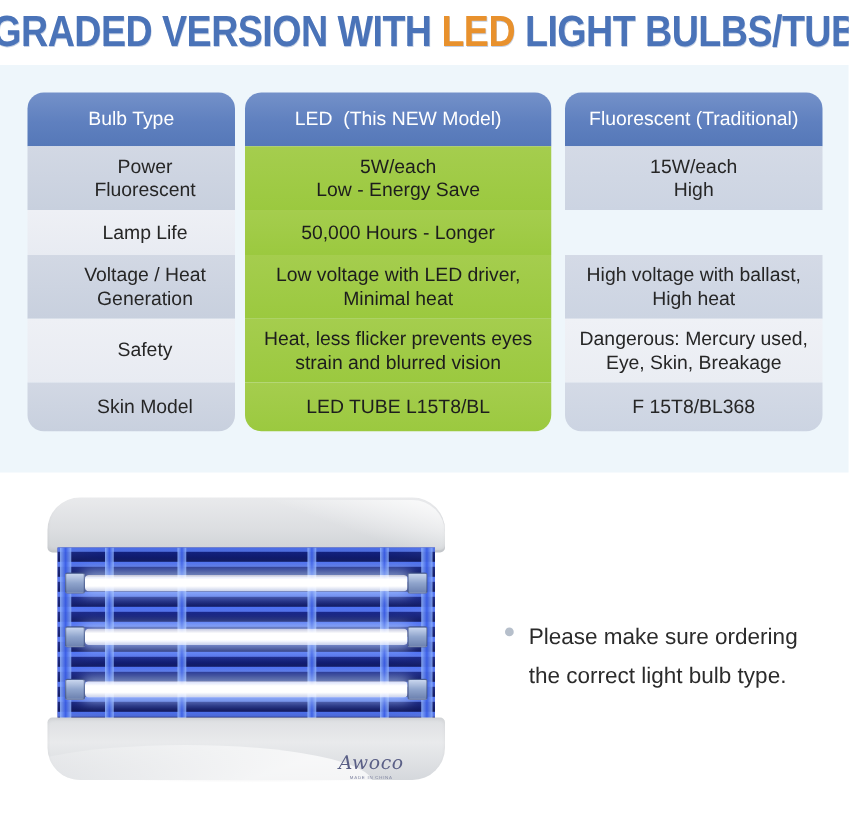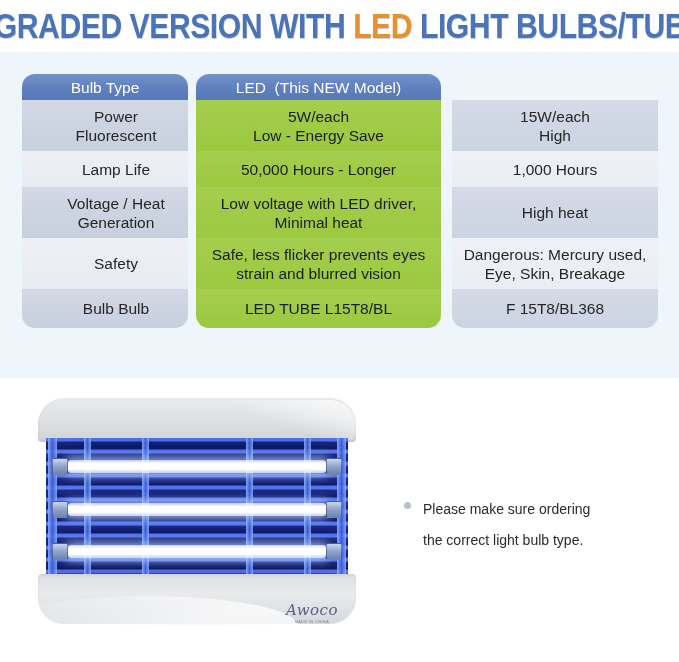--- a/index.html
+++ b/index.html
@@ -75,21 +75,21 @@
     font-size: 15.5px;
     line-height: 19px;
     padding: 4px 6px;
   }
   .c1 { width: 166px; margin-right: 8px; padding-left: 28px; }
   .c2 { width: 245px; margin-right: 11px; text-align: right; }
   .c3 { width: 206px; }
 
   
   .hdr {
-    height: 26px;
+    height: 43px;
     padding: 0 6px;
     background: linear-gradient(180deg, #7491c9 0%, #5f80bf 55%, #5578b8 100%);
     color: #ffffff;
     font-size: 15.5px;
     line-height: 17px;
     border-radius: 13px 13px 0 0;
     justify-content: center;
     white-space: pre;
   }
 
@@ -176,21 +176,21 @@
     position: absolute;
     left: -40px;
     top: 22px;
     width: 300px;
     height: 60px;
     background: linear-gradient(160deg, rgba(255,255,255,0.0) 0%, rgba(255,255,255,0.75) 60%);
     border-radius: 50%;
   }
   .logo {
     position: absolute;
-    right: 24px;
+    right: 39px;
     bottom: 6px;
     text-align: center;
     z-index: 4;
   }
   .logo-name {
     font-family: "DejaVu Serif", serif;
     font-style: italic;
     font-size: 15px;
     color: #5a5f86;
     letter-spacing: 0.5px;
@@ -282,41 +282,42 @@
   .note-bullet {
     width: 7px;
     height: 7px;
     border-radius: 50%;
     background: #b6bfcb;
     margin-top: 8px;
     margin-right: 12px;
     flex: 0 0 auto;
   }
   .note-text {
-    font-size: 14px;
+    font-size: 18px;
     line-height: 31px;
     color: #2b2b2b;
   }
 </style>
 </head>
 <body>
 
 <div class="title-bar">
   <div class="title-text">
     <span>UPGRADED VERSION WITH </span><span class="accent">LED</span><span> LIGHT BULBS/TUBES</span>
   </div>
 </div>
 
 <div class="table-band"></div>
 
 <div class="cmp-table">
 
   <div class="cmp-row">
     <div class="cell c1 hdr">Bulb Type</div>
     <div class="cell c2 hdr">LED  (This NEW Model)</div>
+    <div class="cell c3 hdr">Fluorescent (Traditional)</div>
   </div>
 
   <div class="cmp-row">
     <div class="cell c1 neutral-dark h-tall">
       <span class="ln">Power</span>
       <span class="ln">Fluorescent</span>
     </div>
     <div class="cell c2 green h-tall">
       <span class="ln">5W/each</span>
       <span class="ln">Low - Energy Save</span>
@@ -327,56 +328,54 @@
     </div>
   </div>
 
   <div class="cmp-row">
     <div class="cell c1 neutral-light h-short">
       <span class="ln">Lamp Life</span>
     </div>
     <div class="cell c2 green h-short">
       <span class="ln">50,000 Hours - Longer</span>
     </div>
-    <div class="cell c3 neutral-light-r h-short">
-      <span class="ln">1,000 Hours</span>
-    </div>
   </div>
 
   <div class="cmp-row">
     <div class="cell c1 neutral-dark h-tall">
       <span class="ln">Voltage / Heat</span>
       <span class="ln">Generation</span>
     </div>
     <div class="cell c2 green h-tall">
       <span class="ln">Low voltage with LED driver,</span>
       <span class="ln">Minimal heat</span>
     </div>
     <div class="cell c3 neutral-dark-r h-tall">
+      <span class="ln">High voltage with ballast,</span>
       <span class="ln">High heat</span>
     </div>
   </div>
 
   <div class="cmp-row">
     <div class="cell c1 neutral-light h-tall">
       <span class="ln">Safety</span>
     </div>
     <div class="cell c2 green h-tall">
-      <span class="ln">Safe, less flicker prevents eyes</span>
+      <span class="ln">Heat, less flicker prevents eyes</span>
       <span class="ln">strain and blurred vision</span>
     </div>
     <div class="cell c3 neutral-light-r h-tall">
       <span class="ln">Dangerous: Mercury used,</span>
       <span class="ln">Eye, Skin, Breakage</span>
     </div>
   </div>
 
   <div class="cmp-row">
     <div class="cell c1 neutral-dark h-last round-bottom">
-      <span class="ln">Bulb Bulb</span>
+      <span class="ln">Skin Model</span>
     </div>
     <div class="cell c2 green h-last round-bottom">
       <span class="ln">LED TUBE L15T8/BL</span>
     </div>
     <div class="cell c3 neutral-dark-r h-last round-bottom">
       <span class="ln">F 15T8/BL368</span>
     </div>
   </div>
 
 </div>

